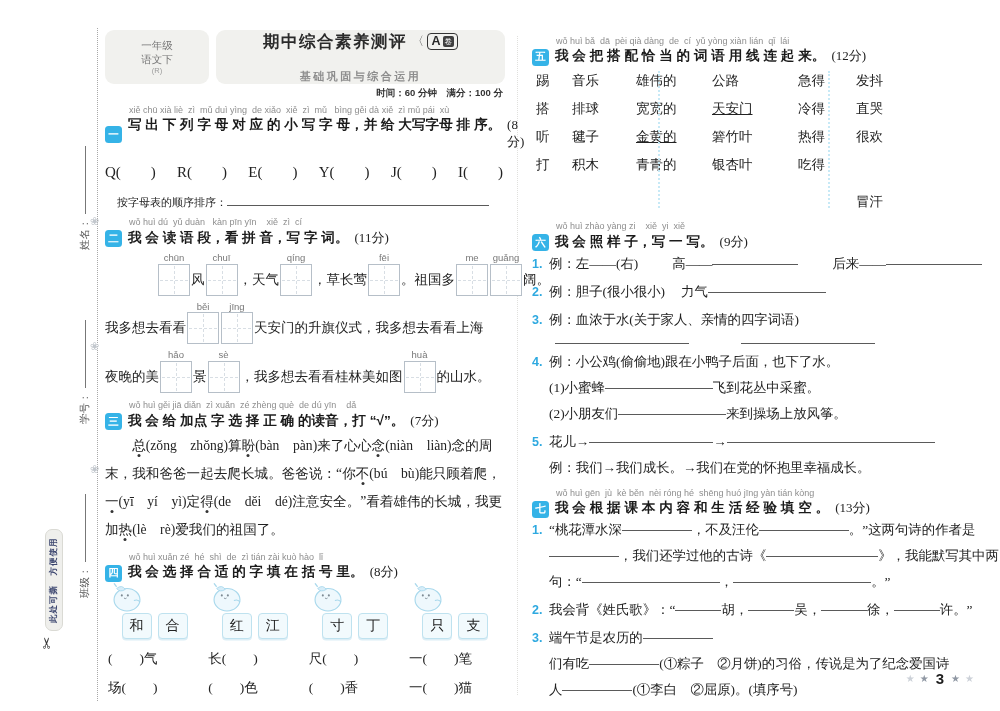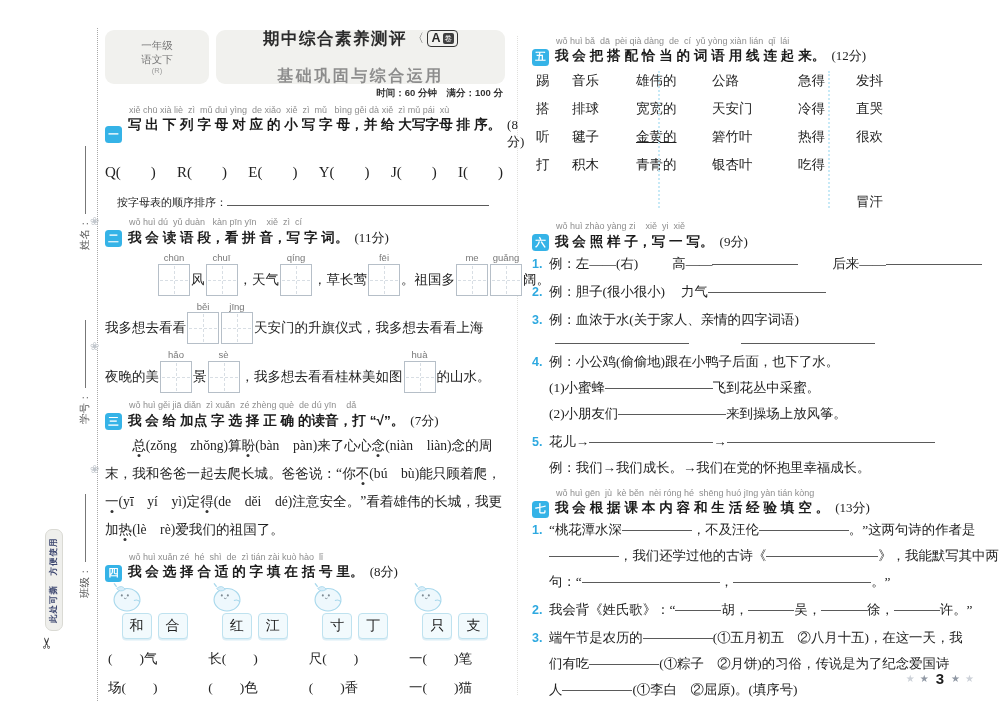--- a/index.html
+++ b/index.html
@@ -32,21 +32,21 @@
     display:flex;flex-direction:column;align-items:center;justify-content:center;
     color:#767676;font-size:10.5px;line-height:1.35;}
   .grade-badge .sm{font-size:7.5px;color:#9a9a9a;}
   .title-box{flex:1;height:54px;background:#f1f1ee;border-radius:9px;
     display:flex;flex-direction:column;align-items:center;justify-content:center;}
   .trow{display:flex;align-items:center;gap:5px;font-weight:bold;font-size:16.5px;color:#2a2a2a;letter-spacing:1.5px;}
   .angle{font-size:12px;color:#555;font-weight:normal;margin-right:-3px;}
   .tagbox{border:1.5px solid #333;border-radius:4px;padding:0 3px;display:inline-flex;align-items:center;gap:2px;
     font-size:12.5px;letter-spacing:0;line-height:1.25;}
   .chip{background:#3f3f3f;color:#fff;border-radius:2px;font-size:7.5px;padding:1px 2px;font-weight:normal;}
-  .subtitle{font-size:16px;font-weight:bold;color:#8d8d8d;letter-spacing:2.5px;margin-top:16px;}
+  .subtitle{font-size:11px;font-weight:bold;color:#8d8d8d;letter-spacing:2.5px;margin-top:16px;}
   .meta{text-align:right;font-size:9.5px;font-weight:bold;color:#333;margin:3px 2px 5px 0;}
 
   
   .sec{margin-bottom:7px;}
   .py-line{font-size:9px;color:#8e8e8e;margin-left:24px;line-height:1.15;white-space:pre;overflow:hidden;}
   .stem-line{display:flex;align-items:baseline;gap:6px;margin-top:1px;}
   .nbadge{flex:none;width:17px;height:17px;background:#35b3e7;border-radius:3.5px;color:#fff;
     font-size:10.5px;font-weight:bold;display:flex;align-items:center;justify-content:center;
     align-self:center;transform:translateY(1px);}
   .stem{font-weight:bold;font-size:13.6px;color:#1b1b1b;white-space:nowrap;}
@@ -349,21 +349,21 @@
               <span class="mcell" style="width: 64px;">音乐</span>
               <span class="mcell" style="width: 76px;">雄伟的</span>
               <span class="mcell" style="width: 86px;">公路</span>
               <span class="mcell" style="width: 58px;">急得</span>
               <span class="mcell" style="width: 48px;">发抖</span>
             </div>
             <div class="mrow">
               <span class="mcell" style="width: 36px;">搭</span>
               <span class="mcell" style="width: 64px;">排球</span>
               <span class="mcell" style="width: 76px;">宽宽的</span>
-              <span class="mcell" style="width: 86px;">天安门</span>
+              <span class="mcell" style="width: 86px; text-decoration: underline;">天安门</span>
               <span class="mcell" style="width: 58px;">冷得</span>
               <span class="mcell" style="width: 48px;">直哭</span>
             </div>
             <div class="mrow">
               <span class="mcell" style="width: 36px;">听</span>
               <span class="mcell" style="width: 64px;">毽子</span>
               <span class="mcell" style="width: 76px; text-decoration: underline;">金黄的</span>
               <span class="mcell" style="width: 86px;">箬竹叶</span>
               <span class="mcell" style="width: 58px;">热得</span>
               <span class="mcell" style="width: 48px;">很欢</span>
@@ -506,21 +506,20 @@
                 <span>许。”</span>
               </div>
             </div>
           </div>
           <div class="item">
             <span class="inum">3.</span>
             <div class="ilines">
               <div class="iline">
                 <span>端午节是农历的</span>
                 <span class="blank" style="width: 70px;"></span>
-                <span>(①五月初五　②八月十五)，在这一天，我</span>
               </div>
               <div class="iline">
                 <span>们有吃</span>
                 <span class="blank" style="width: 70px;"></span>
                 <span>(①粽子　②月饼)的习俗，传说是为了纪念爱国诗</span>
               </div>
               <div class="iline">
                 <span>人</span>
                 <span class="blank" style="width: 70px;"></span>
                 <span>(①李白　②屈原)。(填序号)</span>

